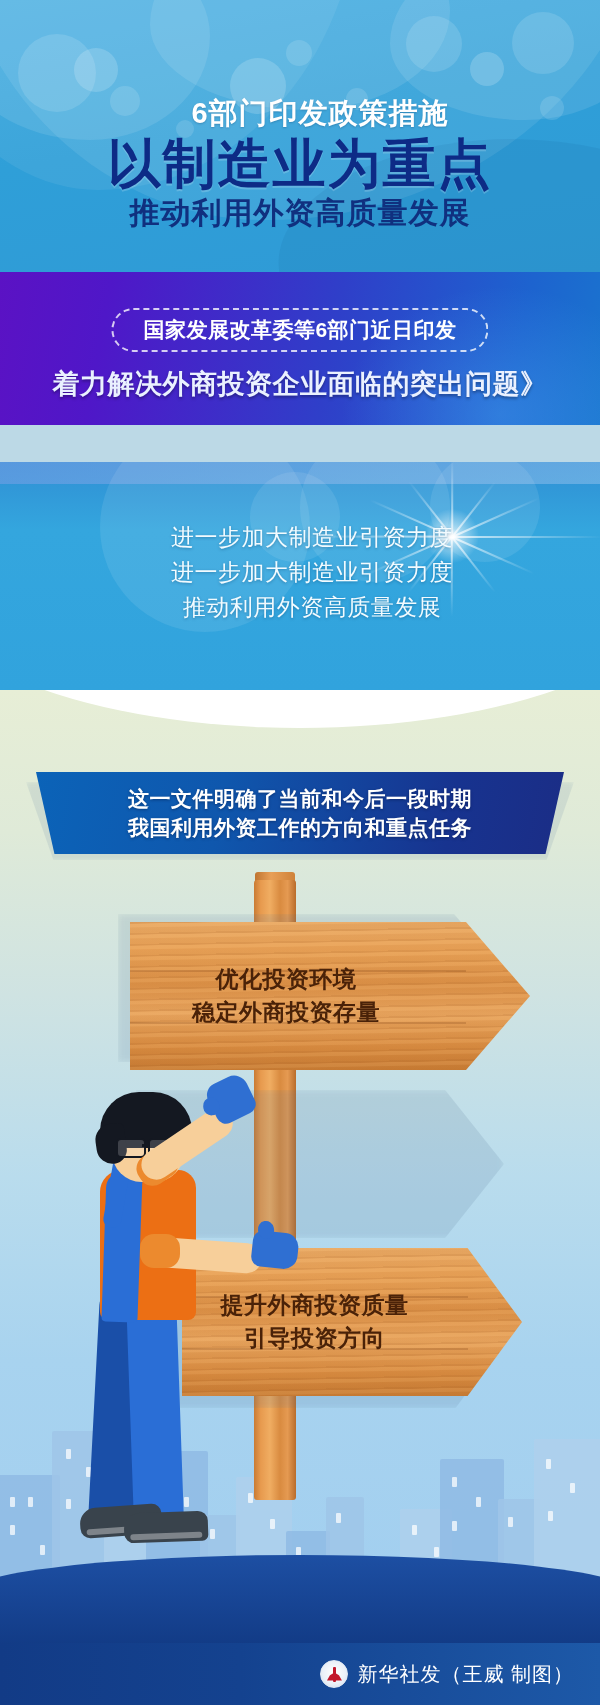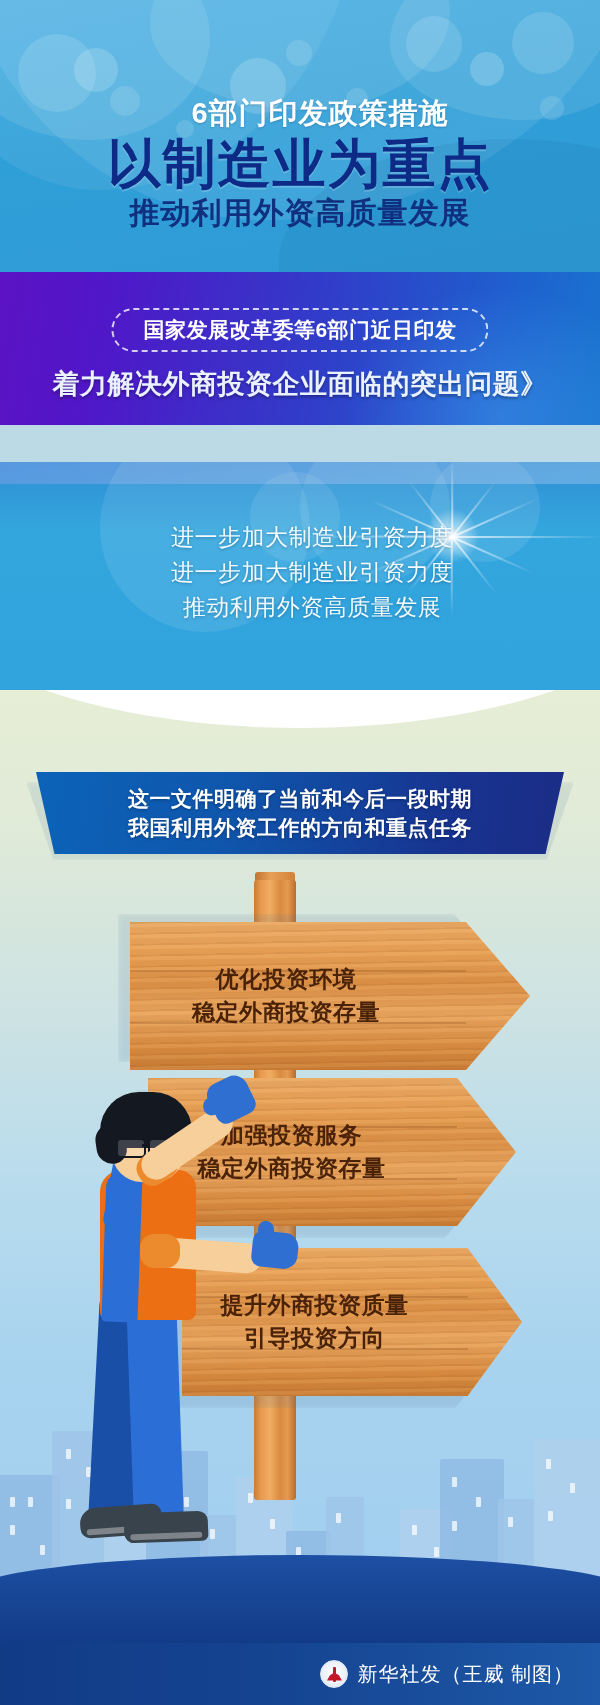--- a/index.html
+++ b/index.html
@@ -397,29 +397,20 @@
     <div class="grain"></div>
     <div class="plank-line" style="top:48px;"></div>
     <div class="plank-line" style="top:100px;"></div>
     <div class="sign-txt">
       <div>优化投资环境</div>
       <div>稳定外商投资存量</div>
     </div>
   </div>
 
   <div class="sign-shadow" id="sign2s"></div>
-  <div class="sign" id="sign2">
-    <div class="grain"></div>
-    <div class="plank-line" style="top:48px;"></div>
-    <div class="plank-line" style="top:100px;"></div>
-    <div class="sign-txt">
-      <div>加强投资服务</div>
-      <div>稳定外商投资存量</div>
-    </div>
-  </div>
 
   <div class="sign-shadow" id="sign3s"></div>
   <div class="sign" id="sign3">
     <div class="grain"></div>
     <div class="plank-line" style="top:48px;"></div>
     <div class="plank-line" style="top:100px;"></div>
     <div class="sign-txt">
       <div>提升外商投资质量</div>
       <div>引导投资方向</div>
     </div>

